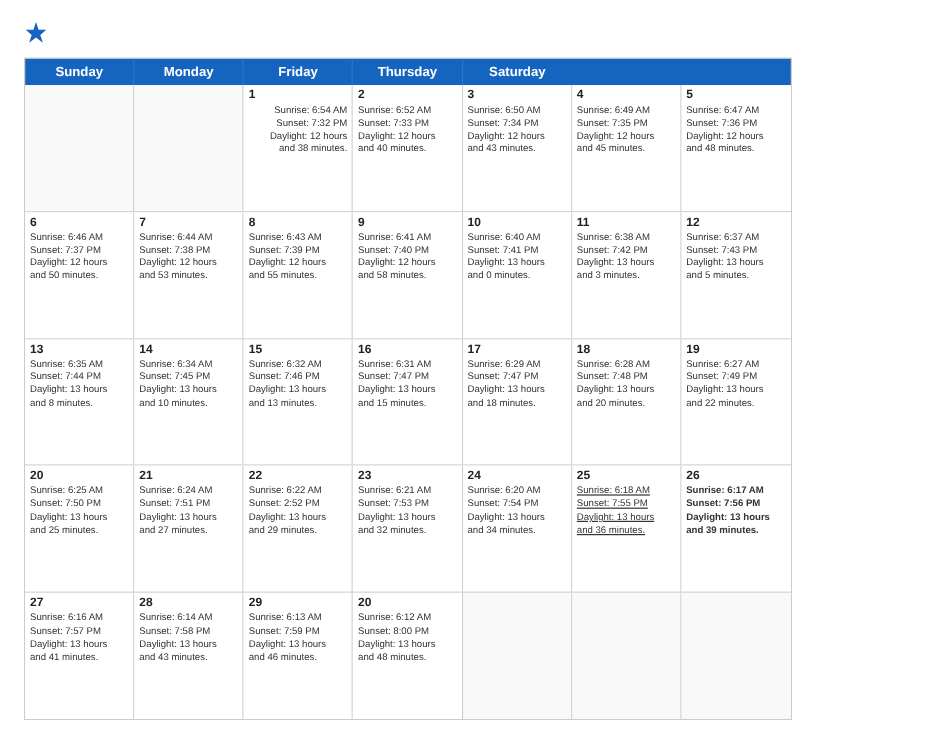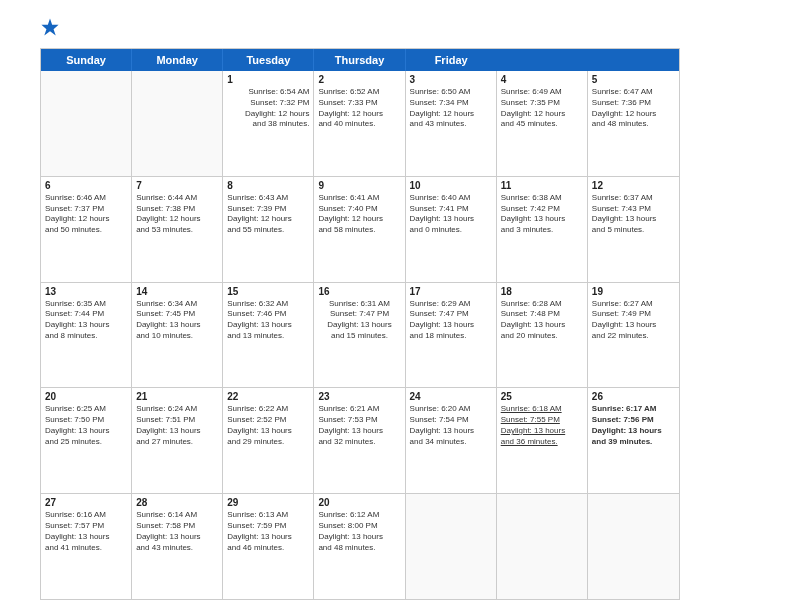--- a/index.html
+++ b/index.html
@@ -9,21 +9,20 @@
       font-family: Arial, sans-serif;
       background: #fff;
       overflow: hidden;
     }
     .page {
       width: 680px;
       height: 612px;
       padding: 16px 20px 12px 20px;
       display: flex;
       flex-direction: column;
-      margin-left: 20px;
     }
     .header {
       display: flex;
       justify-content: space-between;
       align-items: flex-start;
       margin-bottom: 10px;
     }
     .title-block {
       text-align: right;
     }
@@ -124,23 +123,23 @@
     <div class="title-block">
       <div class="title-month"></div>
       <div class="title-location"></div>
     </div>
   </div>
 
   <div class="calendar">
     <div class="cal-header" id="cal-header">
         <div class="cal-header-cell">Sunday</div>
         <div class="cal-header-cell">Monday</div>
-        <div class="cal-header-cell">Tuesday</div>
+        <div class="cal-header-cell">Friday</div>
         <div class="cal-header-cell">Thursday</div>
-        <div class="cal-header-cell">Friday</div>
+        <div class="cal-header-cell">Saturday</div>
       </div>
     <div class="cal-body" id="cal-body">
         <div class="cal-row">
           <div class="cal-cell empty"></div>
           <div class="cal-cell empty"></div>
           <div class="cal-cell">
             <div class="day-num">1</div>
             <div class="cell-info" style="white-space: pre-line; text-align: right;">Sunrise: 6:54 AM
 Sunset: 7:32 PM
 Daylight: 12 hours
@@ -243,21 +242,21 @@
           </div>
           <div class="cal-cell">
             <div class="day-num">15</div>
             <div class="cell-info" style="white-space: pre-line;">Sunrise: 6:32 AM
 Sunset: 7:46 PM
 Daylight: 13 hours
 and 13 minutes.</div>
           </div>
           <div class="cal-cell">
             <div class="day-num">16</div>
-            <div class="cell-info" style="white-space: pre-line; text-align: center;">Sunrise: 6:31 AM
+            <div class="cell-info" style="white-space: pre-line;">Sunrise: 6:31 AM
 Sunset: 7:47 PM
 Daylight: 13 hours
 and 15 minutes.</div>
           </div>
           <div class="cal-cell">
             <div class="day-num">17</div>
             <div class="cell-info" style="white-space: pre-line;">Sunrise: 6:29 AM
 Sunset: 7:47 PM
 Daylight: 13 hours
 and 18 minutes.</div>

